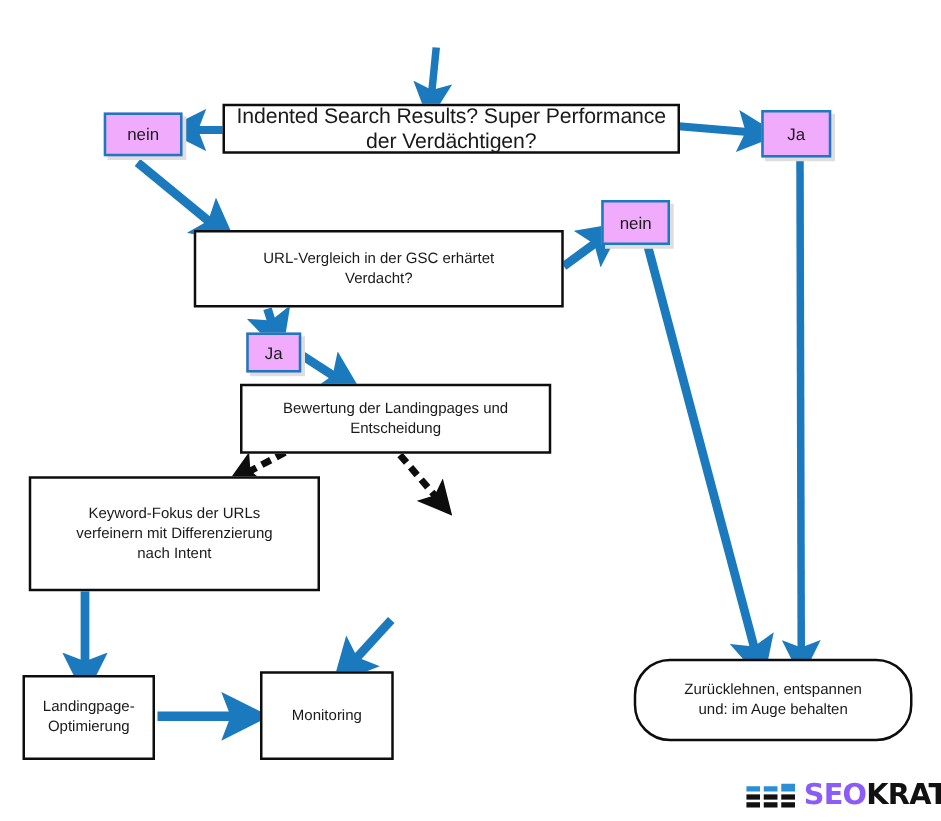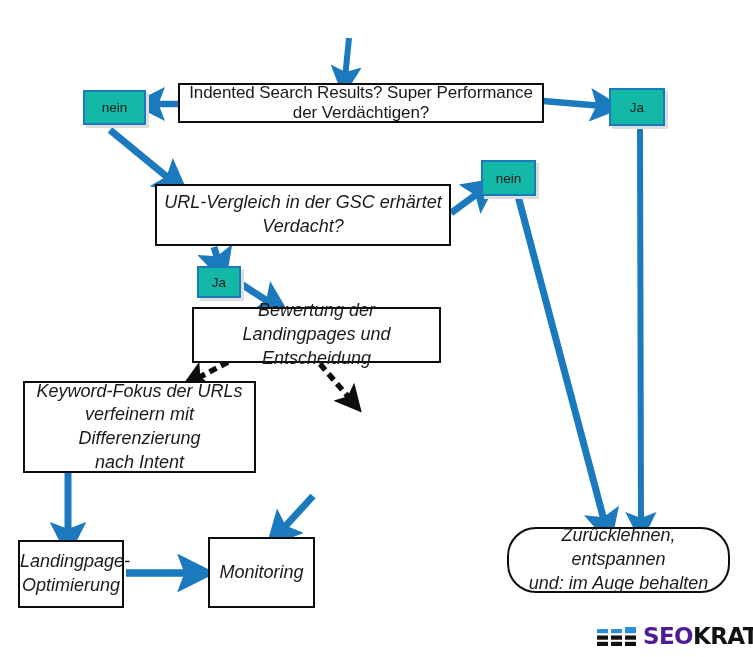--- a/index.html
+++ b/index.html
@@ -35,38 +35,37 @@
     color: #1a1a1a;
     z-index: 3;
   }
   .node-text {
     display: block;
     width: 100%;
     padding: 0 6px;
     white-space: pre-line;
   }
   .node.process {
-    font-size: 18px;
+    font-size: 12px;
     line-height: 1.32;
-    font-style: italic;
   }
   .node.title {
     font-size: 16px;
     border-width: 3px;
   }
   .node.condition {
     font-size: 17px;
     font-weight: normal;
     letter-spacing: -0.1px;
     border-width: 2px;
   }
   .decision {
     position: absolute;
     box-sizing: border-box;
-    background: #14b8a6;
+    background: #f0abfc;
     border: 2px solid #1b79bd;
     box-shadow: 3px 3px 0 0 #dededd;
     display: flex;
     align-items: center;
     justify-content: center;
     font-size: 13.5px;
     color: #1a1a1a;
     z-index: 4;
   }
   #logo {
@@ -79,21 +78,21 @@
     display: block;
     margin-right: 4px;
   }
   .logo-text {
     font-family: "DejaVu Sans", sans-serif;
     font-size: 23px;
     font-weight: bold;
     letter-spacing: -0.6px;
     line-height: 1;
   }
-  #logo-seo { color: #4c1d95; }
+  #logo-seo { color: #8b5cf6; }
   #logo-kratie { color: #111111; }
 </style>
 </head>
 <body>
 
 <div id="canvas">
 
   <svg id="arrows" viewBox="0 0 753 657" width="753" height="657">
     <defs>
       <marker id="mk-blue" markerWidth="5.2" markerHeight="5.2" refX="2.0" refY="2.6" orient="auto" markerUnits="strokeWidth">

